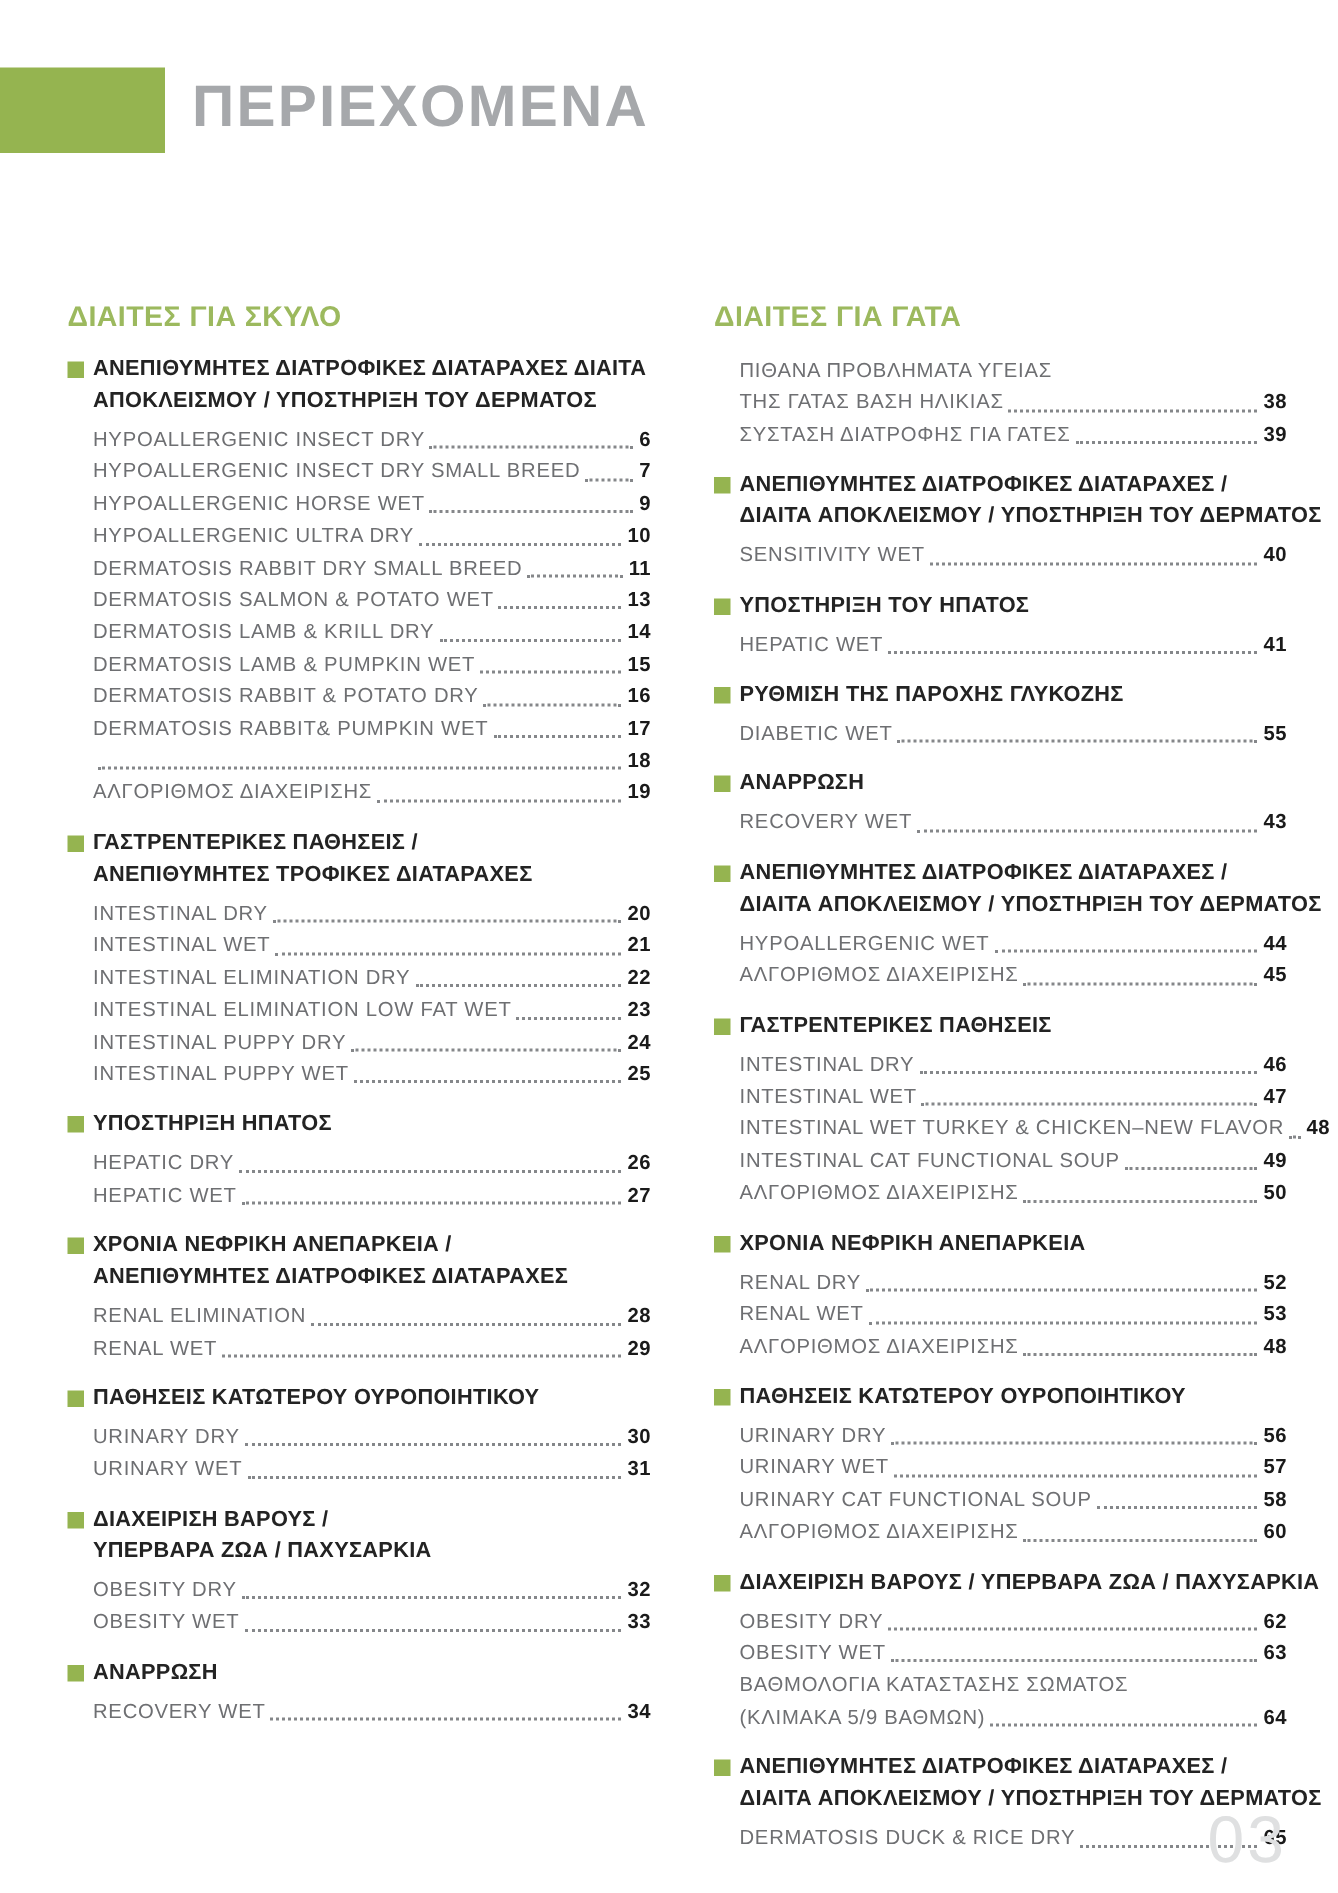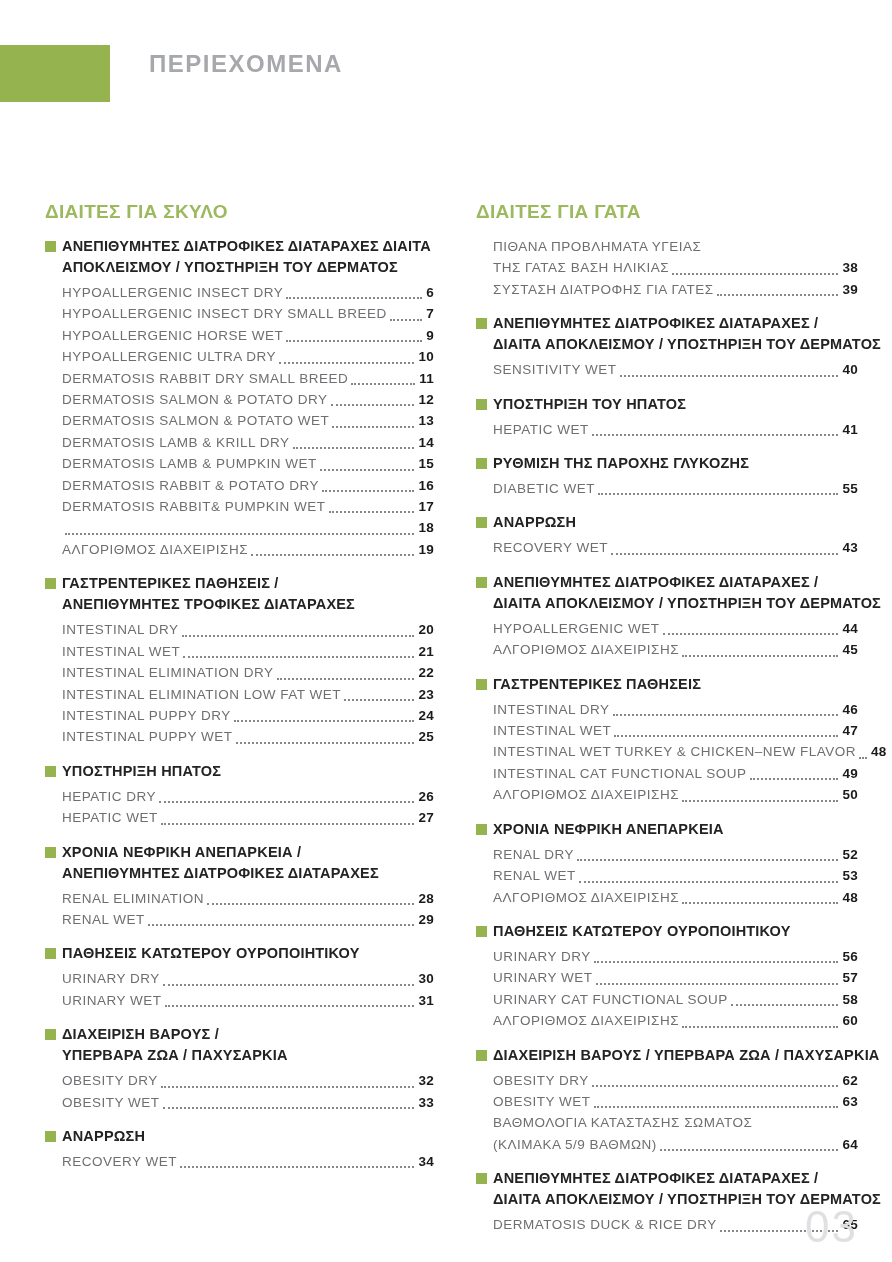--- a/index.html
+++ b/index.html
@@ -17,23 +17,22 @@
   body{
     width:892px;height:1262px;position:relative;overflow:hidden;
     font-family:"Liberation Sans",sans-serif;
   }
   .accent-bar{
     position:absolute;left:0;top:45px;width:110px;height:57px;
     background:var(--accent-green);
   }
   .page-title{
     position:absolute;left:128px;top:50px;
-    font-size:24px;font-weight:bold;letter-spacing:1.5px;
+    font-size:39px;font-weight:bold;letter-spacing:1.5px;
     color:var(--title-gray);
-    margin-left:21px;
   }
   .columns{
     position:absolute;left:45px;top:200px;width:813px;
     display:flex;gap:42px;
   }
   .col{width:389px;flex-shrink:0;}
   .col:last-child{width:382px;}
   .col-heading{
     font-size:19px;font-weight:bold;letter-spacing:0.3px;
     color:var(--heading-green);margin-bottom:9px;line-height:23px;
@@ -108,25 +107,20 @@
           <span class="label">HYPOALLERGENIC ULTRA DRY</span>
           <span class="dots"></span>
           <span class="pg">10</span>
         </div>
         <div class="entry-row">
           <span class="label">DERMATOSIS RABBIT DRY SMALL BREED</span>
           <span class="dots"></span>
           <span class="pg">11</span>
         </div>
         <div class="entry-row">
-          <span class="label">DERMATOSIS SALMON &amp; POTATO DRY</span>
-          <span class="dots"></span>
-          <span class="pg">12</span>
-        </div>
-        <div class="entry-row">
           <span class="label">DERMATOSIS SALMON &amp; POTATO WET</span>
           <span class="dots"></span>
           <span class="pg">13</span>
         </div>
         <div class="entry-row">
           <span class="label">DERMATOSIS LAMB &amp; KRILL DRY</span>
           <span class="dots"></span>
           <span class="pg">14</span>
         </div>
         <div class="entry-row">

